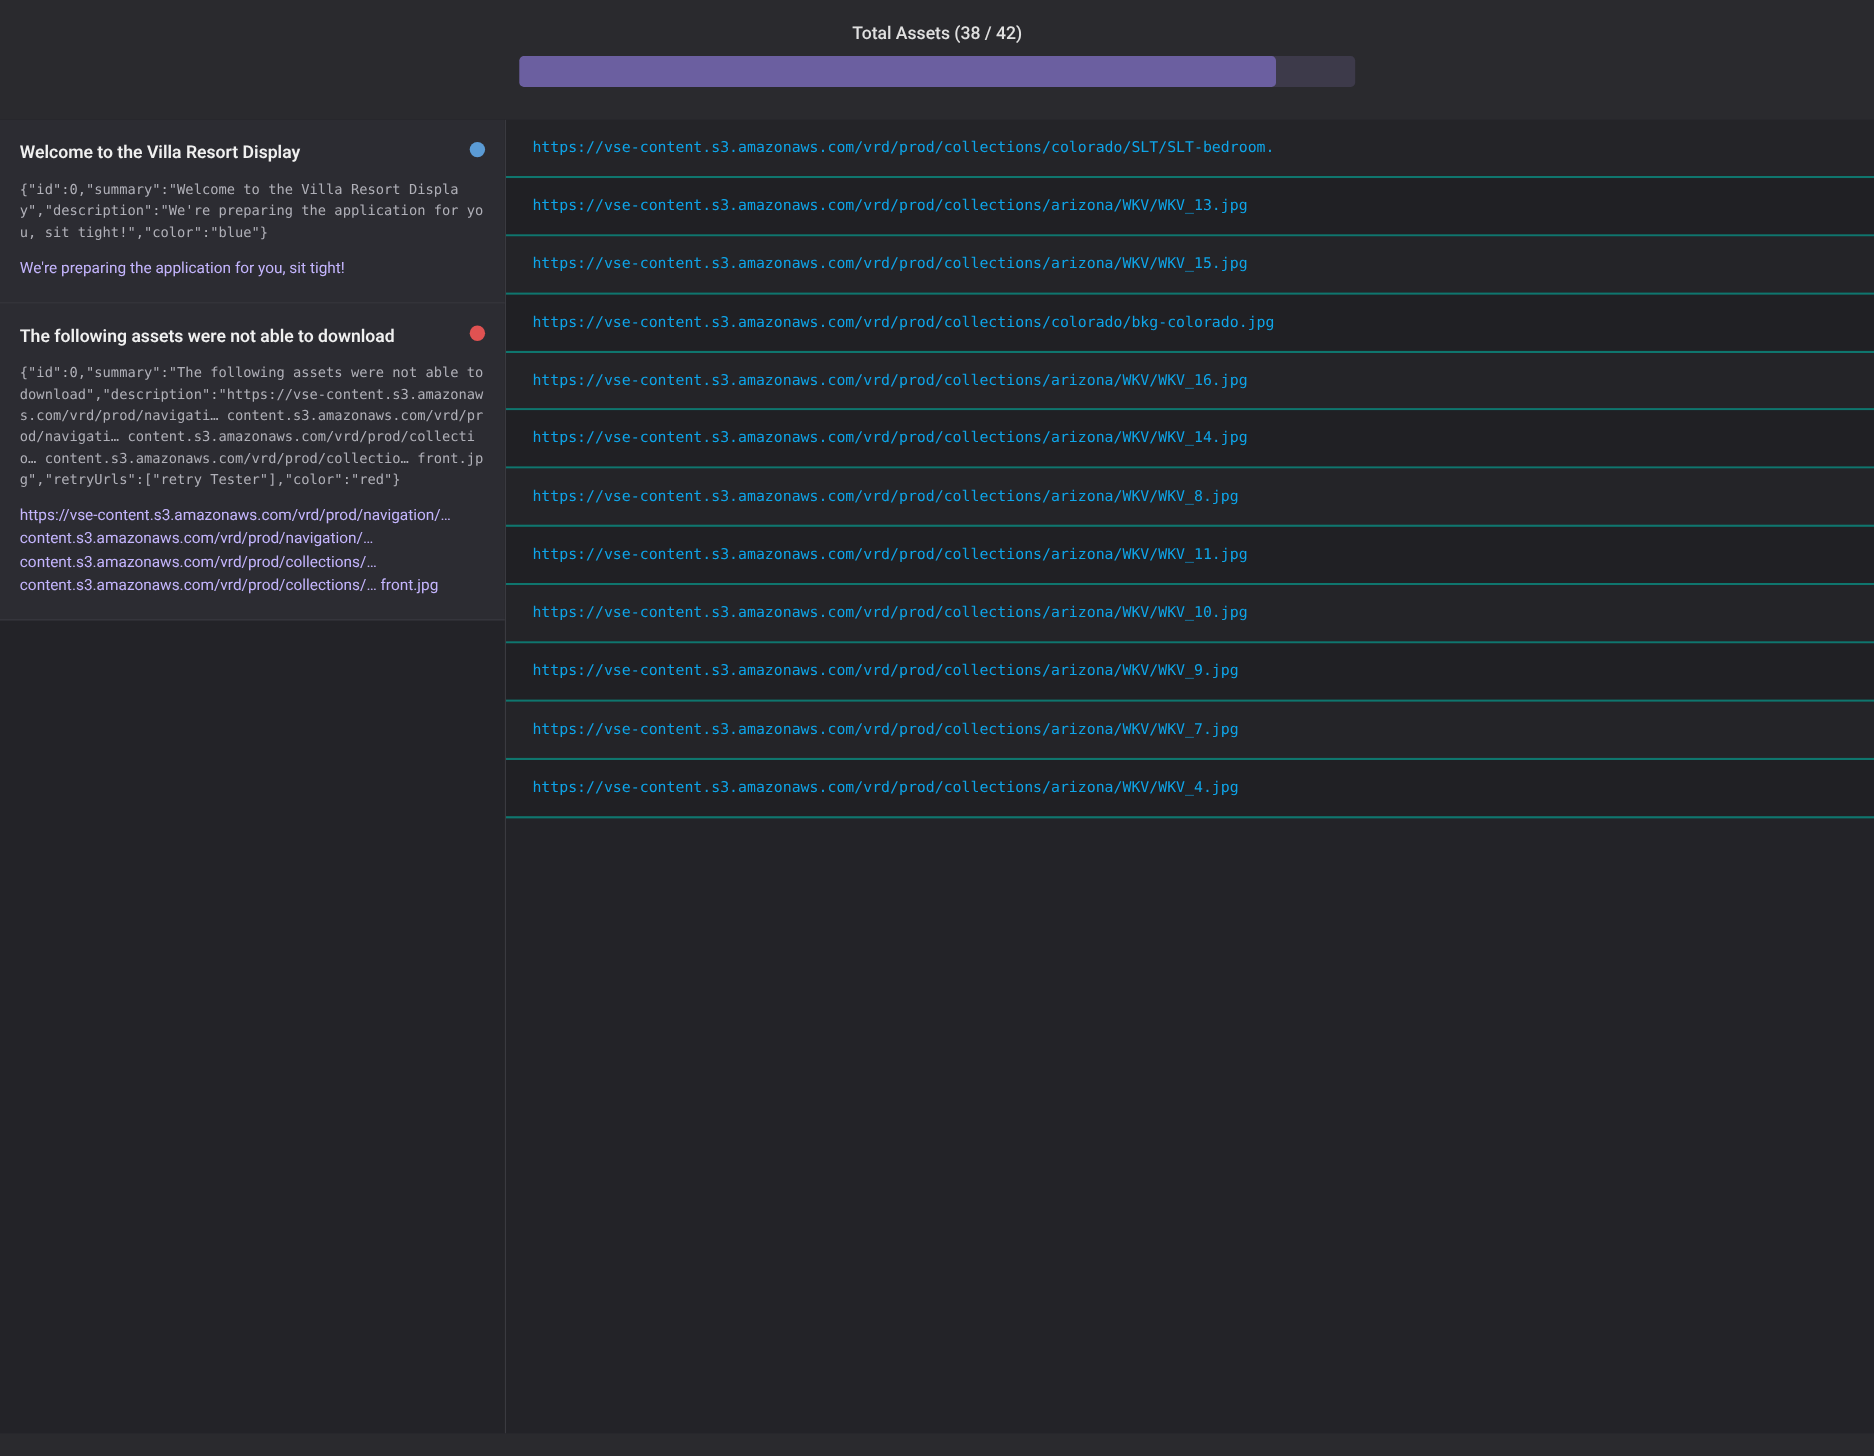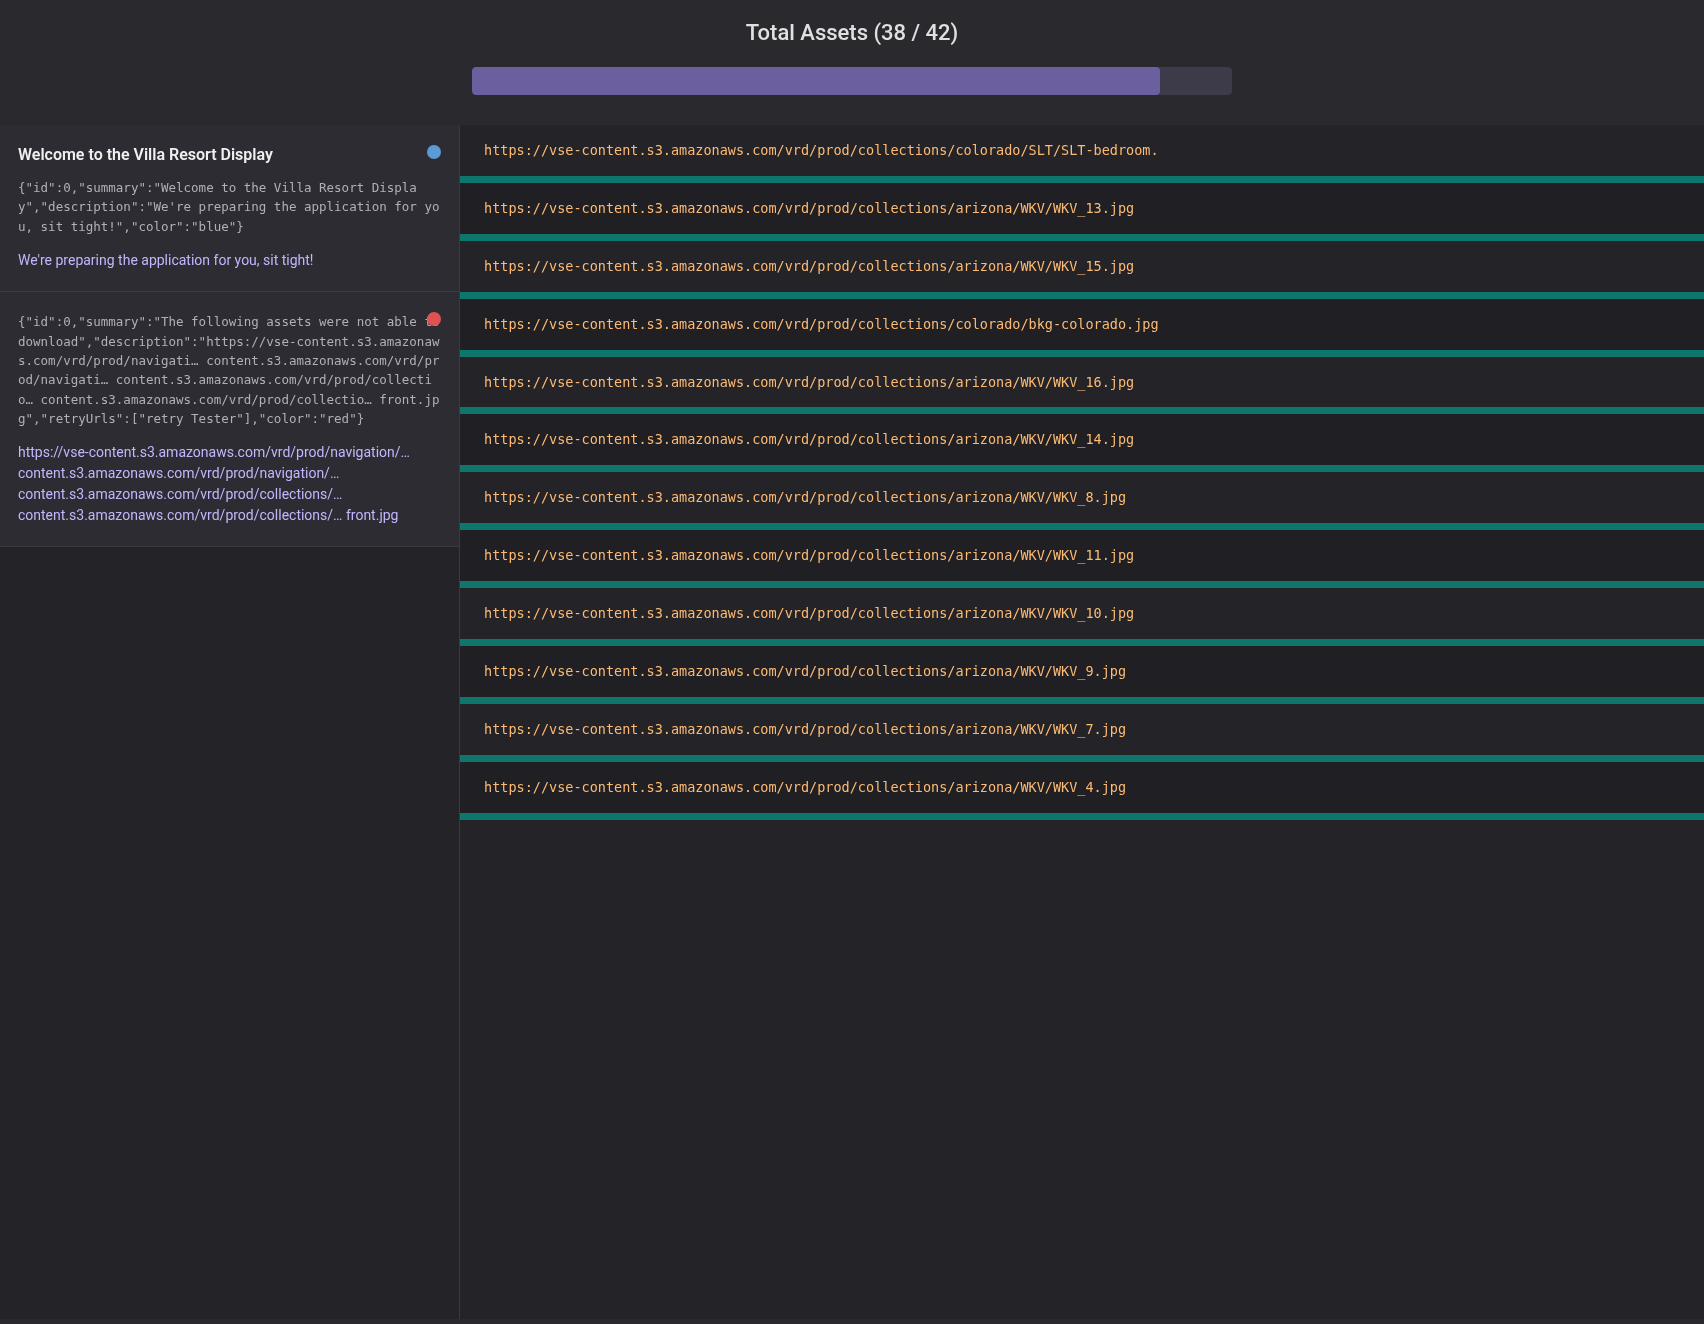--- a/index.html
+++ b/index.html
@@ -16,24 +16,24 @@
 
     .top-section {
       background-color: #2a2a2e;
       padding: 20px 0 30px 0;
       display: flex;
       flex-direction: column;
       align-items: center;
     }
 
     .total-assets-title {
-      font-size: 22px;
+      font-size: 16px;
       font-weight: 500;
       color: #e0e0e0;
-      margin-bottom: 22px;
+      margin-bottom: 12px;
     }
 
     .progress-bar-container {
       width: 760px;
       height: 28px;
       background-color: #3d3a4a;
       border-radius: 4px;
       overflow: hidden;
     }
 
@@ -122,22 +122,22 @@
     
     .right-panel {
       flex: 1;
       background-color: #232328;
       overflow-y: auto;
       padding: 0;
     }
 
     .url-item {
       padding: 16px 24px;
-      border-bottom: 7px solid #0f766e;
-      color: #fdba74;
+      border-bottom: 2px solid #0f766e;
+      color: #0ea5e9;
       font-size: 13.5px;
       font-family: monospace;
       word-break: break-all;
       line-height: 1.4;
     }
 
     .url-item:nth-child(odd) {
       background-color: #242428;
     }
 
@@ -172,20 +172,21 @@
 
     <div class="card">
       <div class="card-dot blue"></div>
       <div class="card-title">Welcome to the Villa Resort Display</div>
       <div class="card-json">{"id":0,"summary":"Welcome to the Villa Resort Display","description":"We're preparing the application for you, sit tight!","color":"blue"}</div>
       <div class="card-description">We're preparing the application for you, sit tight!</div>
     </div>
 
     <div class="card">
       <div class="card-dot red"></div>
+      <div class="card-title">The following assets were not able to download</div>
       <div class="card-json">{"id":0,"summary":"The following assets were not able to download","description":"https://vse-content.s3.amazonaws.com/vrd/prod/navigati… content.s3.amazonaws.com/vrd/prod/navigati… content.s3.amazonaws.com/vrd/prod/collectio… content.s3.amazonaws.com/vrd/prod/collectio… front.jpg","retryUrls":["retry Tester"],"color":"red"}</div>
       <div class="card-description">https://vse-content.s3.amazonaws.com/vrd/prod/navigation/… content.s3.amazonaws.com/vrd/prod/navigation/… content.s3.amazonaws.com/vrd/prod/collections/… content.s3.amazonaws.com/vrd/prod/collections/… front.jpg</div>
     </div>
 
   </div>
 
   <div class="right-panel" id="url-list">
   <div class="url-item">https://vse-content.s3.amazonaws.com/vrd/prod/collections/colorado/SLT/SLT-bedroom.</div>
       <div class="url-item">https://vse-content.s3.amazonaws.com/vrd/prod/collections/arizona/WKV/WKV_13.jpg</div>
       <div class="url-item">https://vse-content.s3.amazonaws.com/vrd/prod/collections/arizona/WKV/WKV_15.jpg</div>

